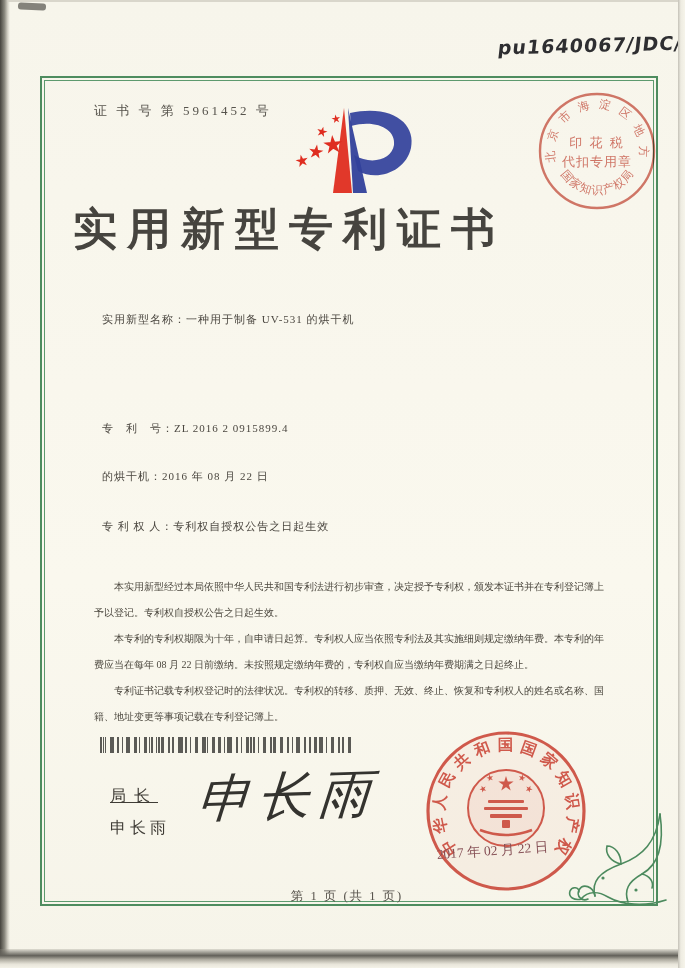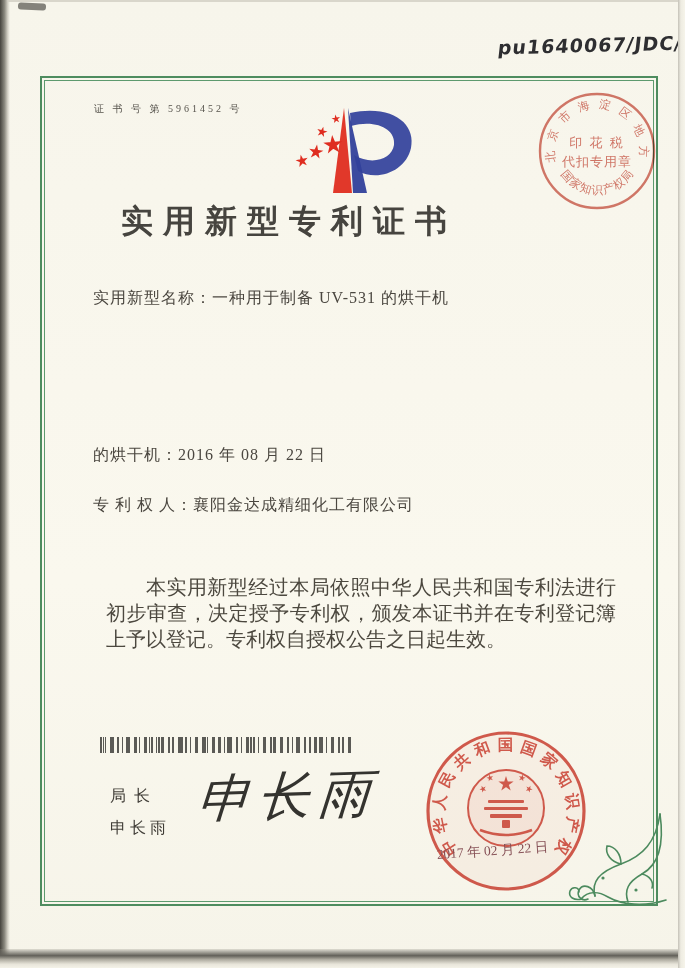--- a/index.html
+++ b/index.html
@@ -20,35 +20,35 @@
   .smudge{position:absolute;left:18px;top:3px;width:28px;height:7px;background:#53514b;
     border-radius:3px;transform:rotate(2deg);opacity:.7;}
   
   .frame{position:absolute;left:40px;top:76px;width:614px;height:826px;
     border:2px solid #4e8c5f;}
   .frame-inner{position:absolute;left:2px;top:2px;right:2px;bottom:2px;border:1px solid #5d9a6e;}
   
   .handwriting{position:absolute;left:498px;top:34px;width:185px;
     font-family:"DejaVu Sans",sans-serif;font-size:19px;font-weight:600;color:#2e2e31;
     transform:rotate(-1.5deg) skewX(-8deg);letter-spacing:1px;white-space:nowrap;}
-  .cert-no{position:absolute;left:94px;top:102px;font-size:10px;letter-spacing:3px;color:#56534c;}
+  .cert-no{position:absolute;left:94px;top:102px;font-size:13px;letter-spacing:3px;color:#56534c;}
   .logo{position:absolute;left:272px;top:104px;width:150px;height:94px;}
   .title{position:absolute;left:40px;top:200px;width:498px;text-align:center;
-    font-size:32px;font-weight:700;letter-spacing:10px;color:#46443f;}
-  .field{position:absolute;left:93px;width:500px;font-size:16px;letter-spacing:1px;
-    color:#4b4740;white-space:nowrap;}
+    font-size:44px;font-weight:700;letter-spacing:10px;color:#46443f;}
+  .field{position:absolute;left:102px;width:500px;font-size:11px;letter-spacing:1px;
+    color:#4b4740;white-space:nowrap;margin-top:24px;}
   .f0{top:288px}.f1{top:347px}.f2{top:397px}.f3{top:445px}.f4{top:495px}.f5{top:545px}
-  .body-text{position:absolute;left:106px;top:574px;width:510px;font-size:20px;
+  .body-text{position:absolute;left:94px;top:574px;width:510px;font-size:10px;
     line-height:26px;text-align:justify;color:#4c483f;}
   .body-text p{margin:0;text-indent:2em;}
   .barcode{position:absolute;left:100px;top:737px;width:252px;height:16px;opacity:.82;
     background-image:
       repeating-linear-gradient(90deg,#393936 0 2px,transparent 2px 5px,#393936 5px 6px,transparent 6px 10px,#393936 10px 13px,transparent 13px 17px),
       repeating-linear-gradient(90deg,transparent 0 3px,#393936 3px 4px,transparent 4px 12px,#393936 12px 14px,transparent 14px 23px);}
-  .director-title{position:absolute;left:110px;top:786px;font-size:16px;letter-spacing:8px;color:#3f3c36;}
+  .director-title{position:absolute;left:110px;top:786px;font-size:16px;letter-spacing:8px;color:#3f3c36;text-decoration:underline;}
   .director-name{position:absolute;left:110px;top:818px;font-size:16px;letter-spacing:4px;color:#3f3c36;}
   .signature{position:absolute;left:198px;top:762px;font-size:52px;color:#34332f;
     font-style:italic;letter-spacing:8px;transform:skewX(-6deg) rotate(-2deg);
     font-family:"DejaVu Serif",serif;font-weight:400;white-space:nowrap;}
   .seal{position:absolute;left:420px;top:726px;width:172px;height:172px;
     mix-blend-mode:multiply;opacity:.9;}
   .tax-stamp{position:absolute;left:534px;top:88px;width:126px;height:126px;
     mix-blend-mode:multiply;opacity:.8;}
   .flourish{position:absolute;left:546px;top:812px;width:122px;height:96px;}
   .footer{position:absolute;left:40px;top:888px;width:614px;text-align:center;
@@ -87,29 +87,34 @@
       <use href="#star" transform="translate(50,28) scale(5.5) rotate(14)"></use>
       <use href="#star" transform="translate(64,15) scale(4.5) rotate(-10)"></use>
     </g>
   </svg>
 
   <div class="title">实用新型专利证书</div>
 
   <div class="field f0">
     <span>实用新型名称：</span><span>一种用于制备 UV-531 的烘干机</span>
   </div>
+  <div class="field f2">
+    <span>专　利　号：</span><span>ZL 2016 2 0915899.4</span>
+  </div>
   <div class="field f3">
     <span>的烘干机：</span><span>2016 年 08 月 22 日</span>
   </div>
   <div class="field f4">
-    <span>专 利 权 人：</span><span>襄阳金达成精细化工有限公司</span>
+    <span>专 利 权 人：</span><span>专利权自授权公告之日起生效</span>
   </div>
 
   <div class="body-text">
     <p>本实用新型经过本局依照中华人民共和国专利法进行初步审查，决定授予专利权，颁发本证书并在专利登记簿上予以登记。专利权自授权公告之日起生效。</p>
+    <p>本专利的专利权期限为十年，自申请日起算。专利权人应当依照专利法及其实施细则规定缴纳年费。本专利的年费应当在每年 08 月 22 日前缴纳。未按照规定缴纳年费的，专利权自应当缴纳年费期满之日起终止。</p>
+    <p>专利证书记载专利权登记时的法律状况。专利权的转移、质押、无效、终止、恢复和专利权人的姓名或名称、国籍、地址变更等事项记载在专利登记簿上。</p>
   </div>
 
   <div class="barcode"></div>
 
   <div class="director-title">局长</div>
   <div class="director-name">申长雨</div>
   <div class="signature">申长雨</div>
 
   <svg class="seal" viewBox="0 0 172 172">
     <defs>
@@ -160,17 +165,18 @@
       <path d="M114,2 C118,30 114,52 96,62 C82,70 78,78 82,90"></path>
       <path d="M75,52 c-10,-2 -16,-10 -14,-18 c8,0 14,8 14,18"></path>
       <path d="M120,88 c-22,7 -44,5 -58,-3 c-10,-6 -20,-6 -27,2"></path>
       <path d="M36,87 c-8,2 -14,-2 -12,-8 c2,-5 9,-4 9,1"></path>
       <path d="M96,62 c8,2 12,8 10,14"></path>
       <circle cx="57" cy="66" r="1.6" fill="#4c8a5e" stroke="none"></circle>
       <circle cx="90" cy="78" r="1.6" fill="#4c8a5e" stroke="none"></circle>
     </g>
   </svg>
 
+  <div class="footer">第 1 页 (共 1 页)</div>
 
   <div class="edge-left"></div>
   <div class="edge-bottom"></div>
   <div class="edge-right"></div>
 </div>
 
 </body></html>

